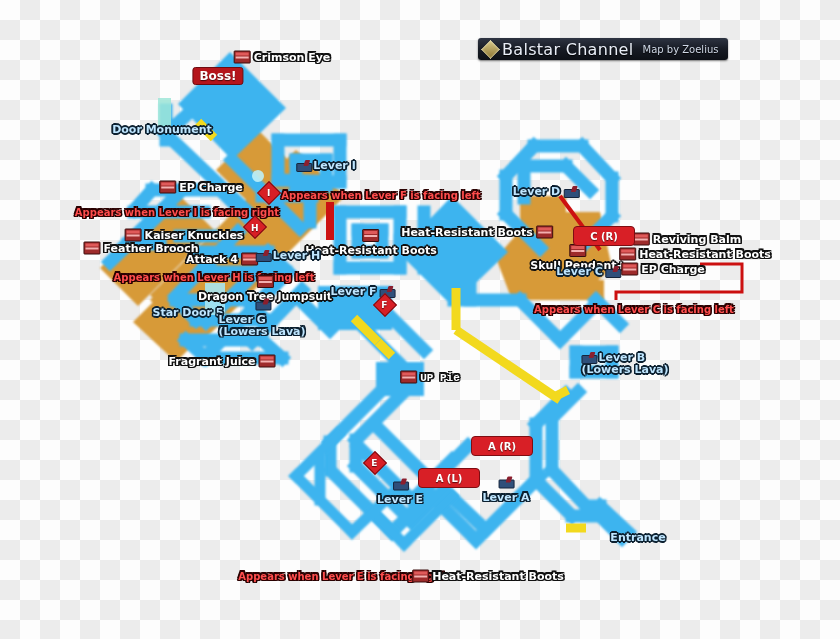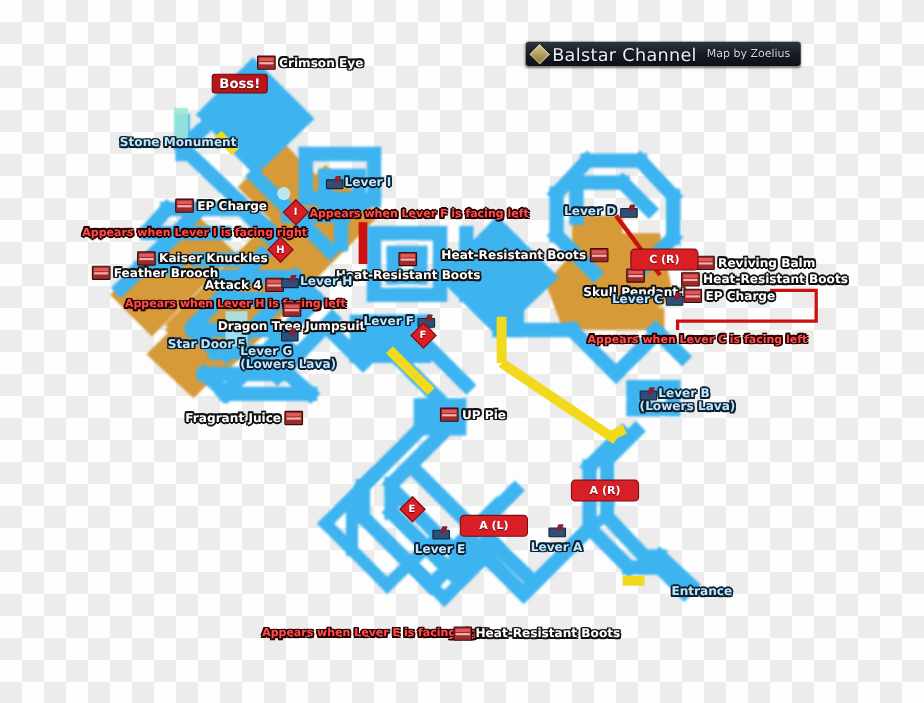--- a/index.html
+++ b/index.html
@@ -309,21 +309,21 @@
   <div id="labels">
       <div class="lbl " style="left: 282px; top: 57px;">
         <div class="lbl-row">
           <span class="ic ic-chest"></span>
           <span class="txt">Crimson Eye</span>
         </div>
       </div>
       <div class="mk-boss" style="left: 218px; top: 76px;">Boss!</div>
       <div class="lbl blue" style="left: 162px; top: 130px;">
         <div class="lbl-row">
-          <span class="txt">Stone Monument</span>
+          <span class="txt">Door Monument</span>
         </div>
       </div>
       <div class="lbl blue" style="left: 326px; top: 166px;">
         <div class="lbl-row">
           <span class="ic ic-lever"></span>
           <span class="txt">Lever I</span>
         </div>
       </div>
       <div class="lbl " style="left: 201px; top: 187px;">
         <div class="lbl-row">
@@ -440,27 +440,27 @@
           <span class="txt">Star Door 5</span>
         </div>
       </div>
       <div class="lbl blue" style="left: 262px; top: 318px;">
         <div style="text-align: center;"><span class="ic ic-lever"></span></div>
         <div class="lbl-row">
           <span class="txt">Lever G</span>
         </div>
         <span class="txt sub">(Lowers Lava)</span>
       </div>
-      <div class="lbl " style="left: 222px; top: 361px; margin-top: 19px;">
+      <div class="lbl " style="left: 222px; top: 361px;">
         <div class="lbl-row">
           <span class="txt">Fragrant Juice</span>
           <span class="ic ic-chest"></span>
         </div>
       </div>
-      <div class="lbl " style="left: 430px; top: 377px;">
+      <div class="lbl " style="left: 430px; top: 377px; font-family: Liberation Mono, monospace;">
         <div class="lbl-row">
           <span class="ic ic-chest"></span>
           <span class="txt">UP Pie</span>
         </div>
       </div>
       <div class="lbl blue" style="left: 625px; top: 364px;">
         <div class="lbl-row">
           <span class="ic ic-lever"></span>
           <span class="txt">Lever B</span>
         </div>
@@ -507,18 +507,18 @@
       </div>
       <div class="mk mk-diamond" style="left: 375px; top: 463px;">
         <span>E</span>
       </div>
       <div class="mk mk-wide" style="left: 604px; top: 236px;">
         <span>C (R)</span>
       </div>
       <div class="mk mk-wide" style="left: 449px; top: 478px;">
         <span>A (L)</span>
       </div>
-      <div class="mk mk-wide" style="left: 550px; top: 446px;">
+      <div class="mk mk-wide" style="left: 502px; top: 446px;">
         <span>A (R)</span>
       </div>
     </div>
 
 </div>
 
 </body></html>

